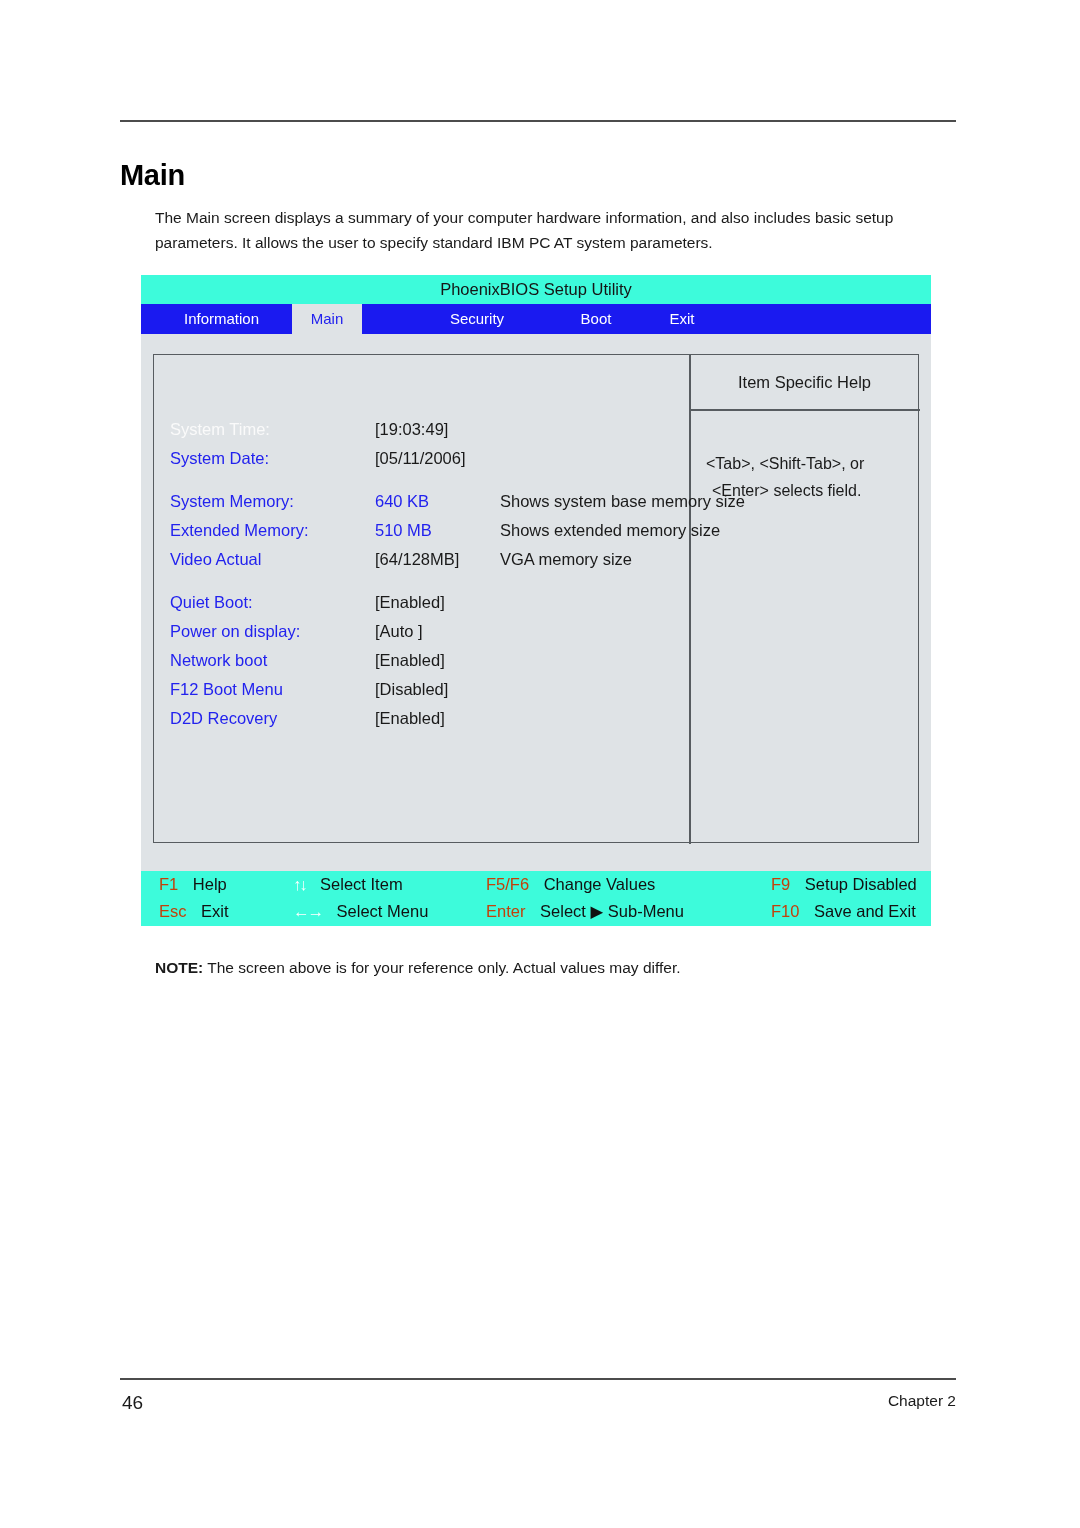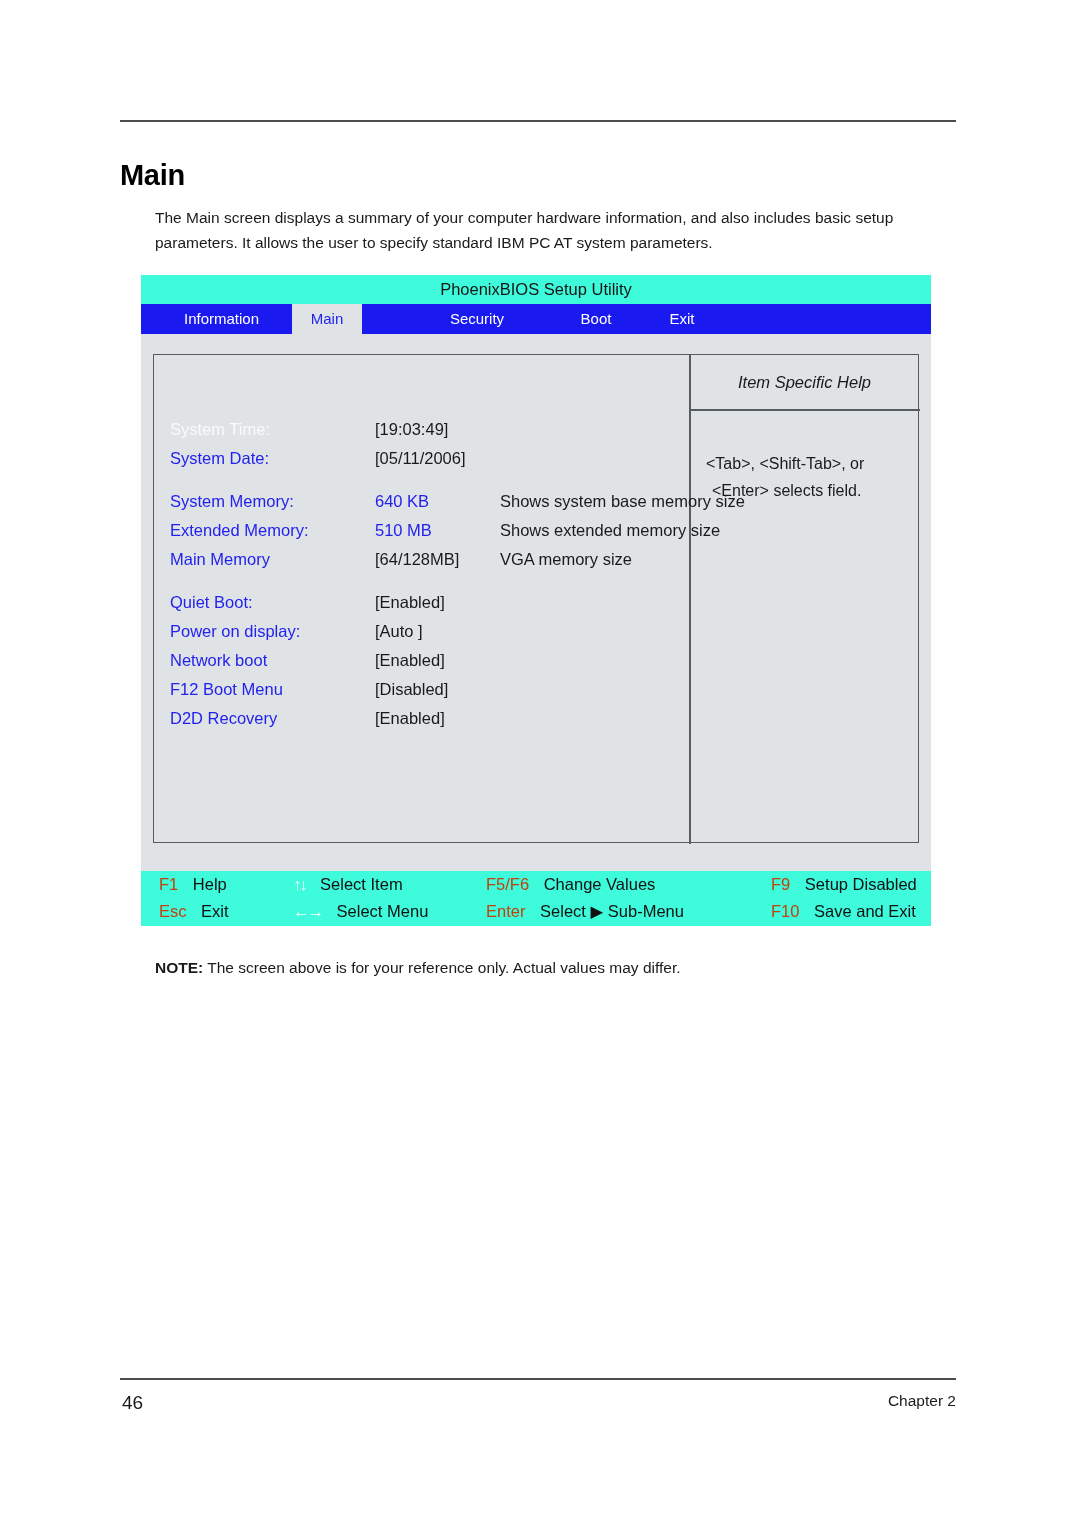--- a/index.html
+++ b/index.html
@@ -133,21 +133,20 @@
   .help-title {
     position: absolute;
     left: 535px;
     top: 0;
     width: 231px;
     height: 54px;
     line-height: 54px;
     text-align: center;
     font-size: 16.5px;
     color: #1a1a1a;
-    font-style: italic;
   }
   .help-body {
     position: absolute;
     left: 552px;
     top: 95px;
     width: 215px;
     font-size: 16px;
     line-height: 27px;
     color: #1a1a1a;
   }
@@ -315,21 +314,21 @@
           <span class="desc">Shows system base memory size</span>
         </div>
 
         <div class="row">
           <span class="lbl">Extended Memory:</span>
           <span class="val blue">510 MB</span>
           <span class="desc">Shows extended memory size</span>
         </div>
 
         <div class="row gap">
-          <span class="lbl">Main Memory</span>
+          <span class="lbl">Video Actual</span>
           <span class="val">[64/128MB]</span>
           <span class="desc">VGA memory size</span>
         </div>
 
         <div class="row">
           <span class="lbl">Quiet Boot:</span>
           <span class="val">[Enabled]</span>
         </div>
 
         <div class="row">

